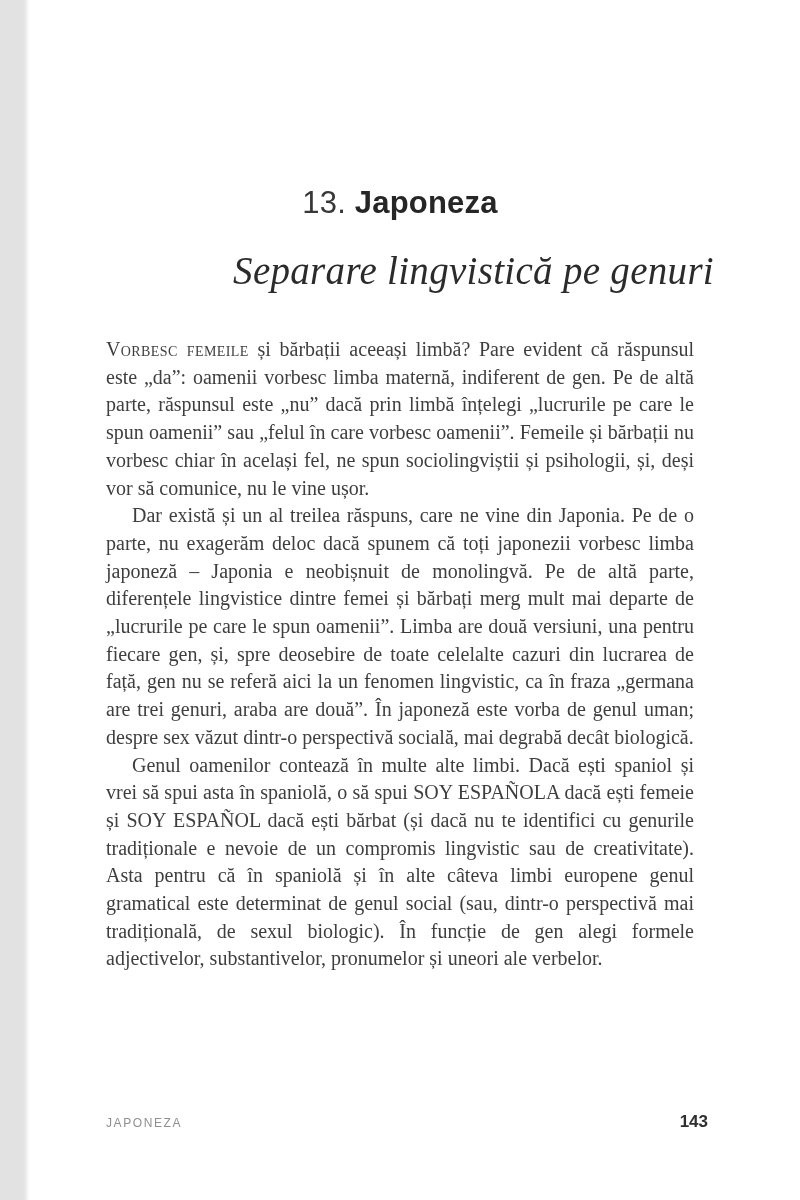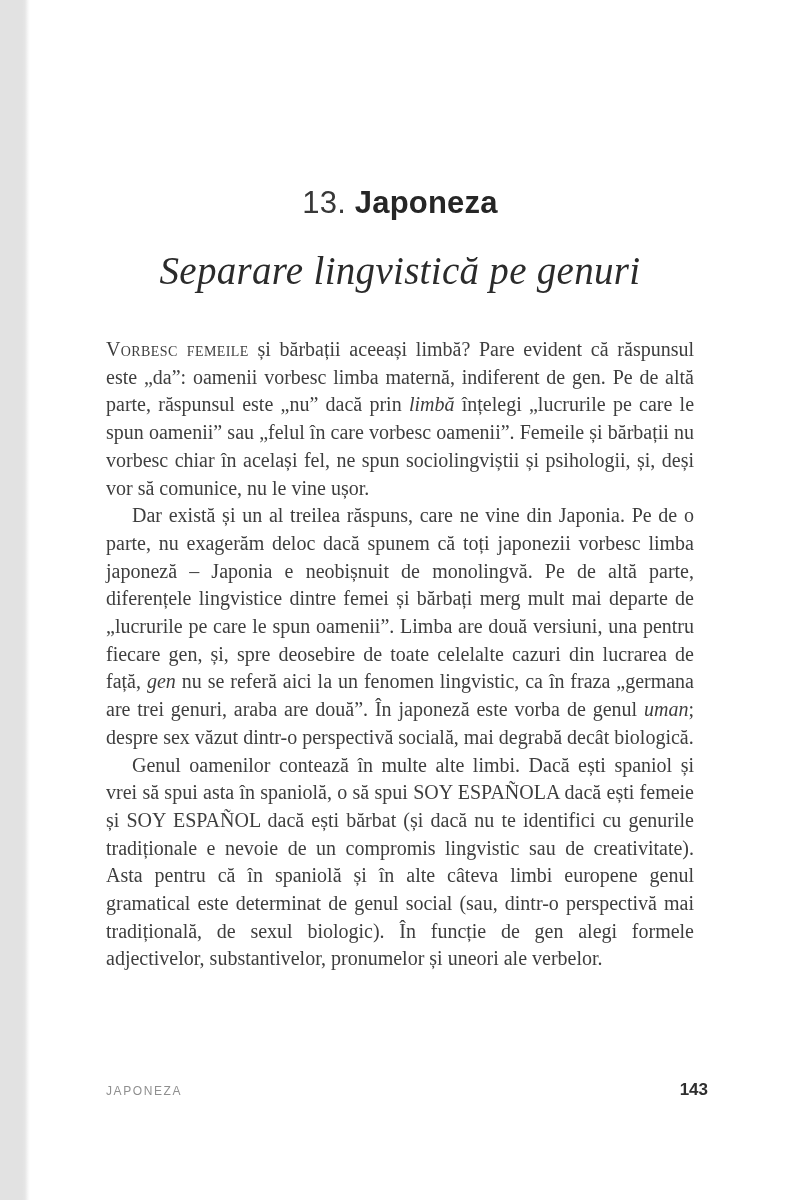--- a/index.html
+++ b/index.html
@@ -46,21 +46,21 @@
   .chapter .chapter-title-strong {
     font-weight: bold;
     color: #262626;
   }
   .subtitle {
     position: absolute;
     top: 248px;
     left: -20px;
     width: calc(100% + 40px);
     margin: 0;
-    text-align: center;
+    text-align: right;
     font-family: "Liberation Serif", serif;
     font-style: italic;
     font-weight: normal;
     font-size: 39px;
     color: #2b2b2b;
     letter-spacing: 0.3px;
   }
   .body-text {
     position: absolute;
     top: 336px;
@@ -77,41 +77,41 @@
   }
   .body-text p.indent {
     text-indent: 26px;
   }
   .run-smallcaps {
     font-variant: small-caps;
     letter-spacing: 0.4px;
     font-family: Liberation Serif, serif;
   }
   .run-italic {
-    font-style: italic;
   }
   .footer {
     position: absolute;
     top: 1080px;
     left: 0;
     width: calc(100% + 14px);
     display: flex;
     justify-content: space-between;
     align-items: baseline;
     font-family: "Liberation Sans", sans-serif;
   }
   .running-head {
     font-size: 12px;
     letter-spacing: 1.6px;
     color: #8f8f8f;
   }
   .page-number {
     font-size: 17px;
     font-weight: bold;
     color: #2e2e2e;
+    margin-top: 32px;
   }
 </style>
 </head>
 <body>
 
 <div class="page">
 
   <div class="edge-strip"></div>
 
   <div class="content">

